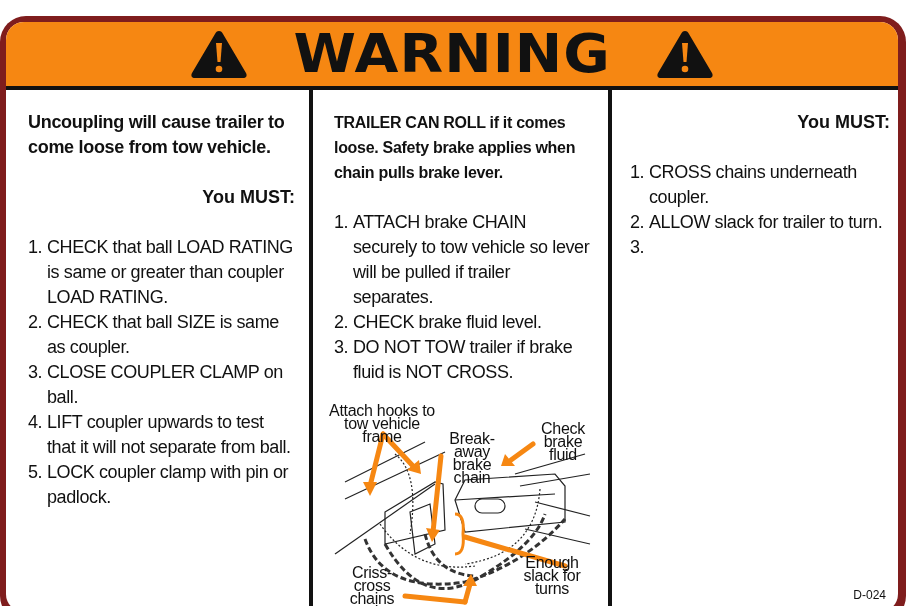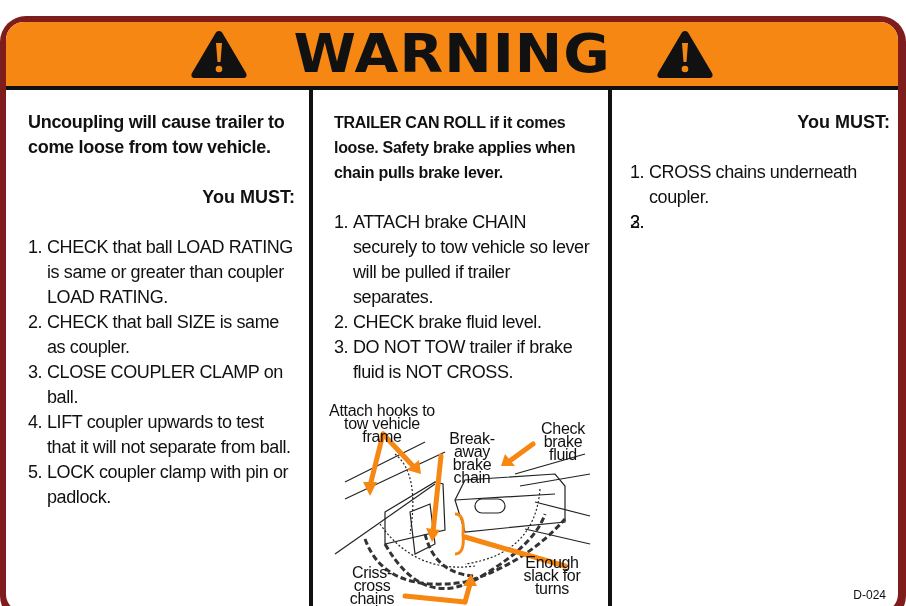--- a/index.html
+++ b/index.html
@@ -151,21 +151,21 @@
           <div class="diag-label" style="left:208px;top:18px;width:60px;">Check brake fluid</div>
           <div class="diag-label" style="left:186px;top:152px;width:82px;">Enough slack for turns</div>
           <div class="diag-label" style="left:10px;top:162px;width:74px;">Criss-cross chains under coupler</div>
         </div>
       </div>
 
       <div class="col col3">
         <p class="must">You MUST:</p>
         <ol class="steps">
           <li><span class="num">1.</span><span>CROSS chains underneath coupler.</span></li>
-          <li><span class="num">2.</span></li>
+          <li><span class="num">2.</span><span>ALLOW slack for trailer to turn.</span></li>
           <li><span class="num">3.</span></li>
         </ol>
         <div class="code">D-024</div>
       </div>
 
     </div>
   </div>
 </div>
 
 </body></html>

